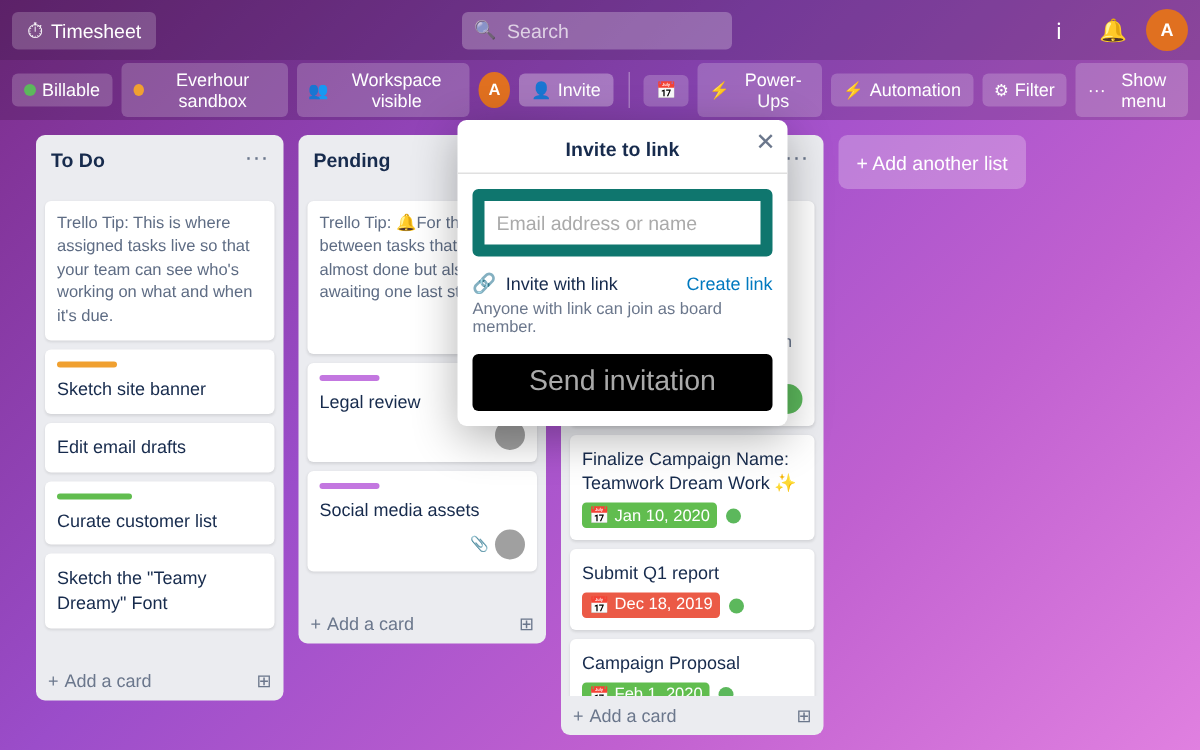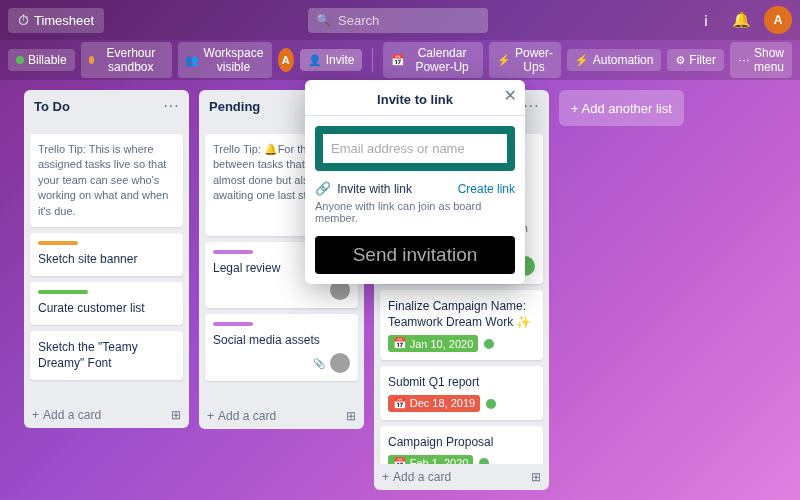--- a/index.html
+++ b/index.html
@@ -375,21 +375,20 @@
   <div style="width:24px;height:24px;border-radius:50%;background:#e07020;display:flex;align-items:center;justify-content:center;">
     <span style="color:#fff;font-size:11px;font-weight:bold;">A</span>
   </div>
   <button class="tag-btn invite-btn">
     <span style="font-size:11px;">👤</span>
     <span>Invite</span>
   </button>
   <div class="divider-v"></div>
   <button class="tag-btn">
     <span style="font-size:11px;">📅</span>
-    <span>Calendar Power-Up</span>
   </button>
   <button class="tag-btn">
     <span style="font-size:11px;">⚡</span>
     <span>Power-Ups</span>
   </button>
   <button class="tag-btn">
     <span style="font-size:11px;">⚡</span>
     <span>Automation</span>
   </button>
   <div class="second-bar-right">
@@ -417,20 +416,23 @@
         <div class="card-text" style="font-size:11px;color:#5e6c84;">
           Trello Tip: This is where assigned tasks live so that your team can see who's working on what and when it's due.
         </div>
       </div>
 
       <div class="card">
         <div class="card-label-bar todo-label-orange" style="width:40px;"></div>
         <div class="card-text">Sketch site banner</div>
       </div>
 
+      <div class="card">
+        <div class="card-text">Edit email drafts</div>
+      </div>
 
       <div class="card">
         <div class="card-label-bar todo-label-green" style="width:50px;"></div>
         <div class="card-text">Curate customer list</div>
       </div>
 
       <div class="card">
         <div class="card-text">Sketch the "Teamy Dreamy" Font</div>
       </div>
     </div>

